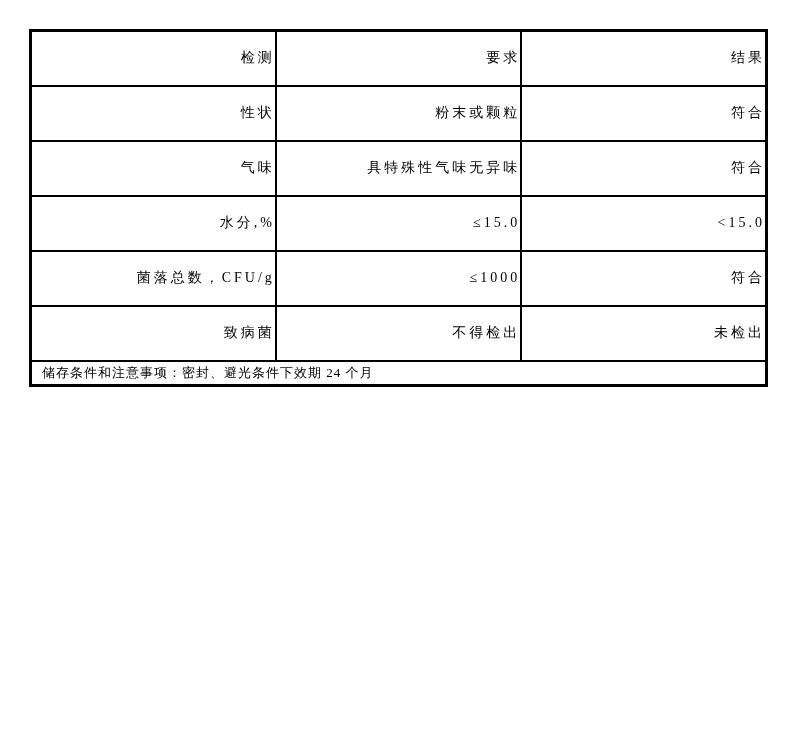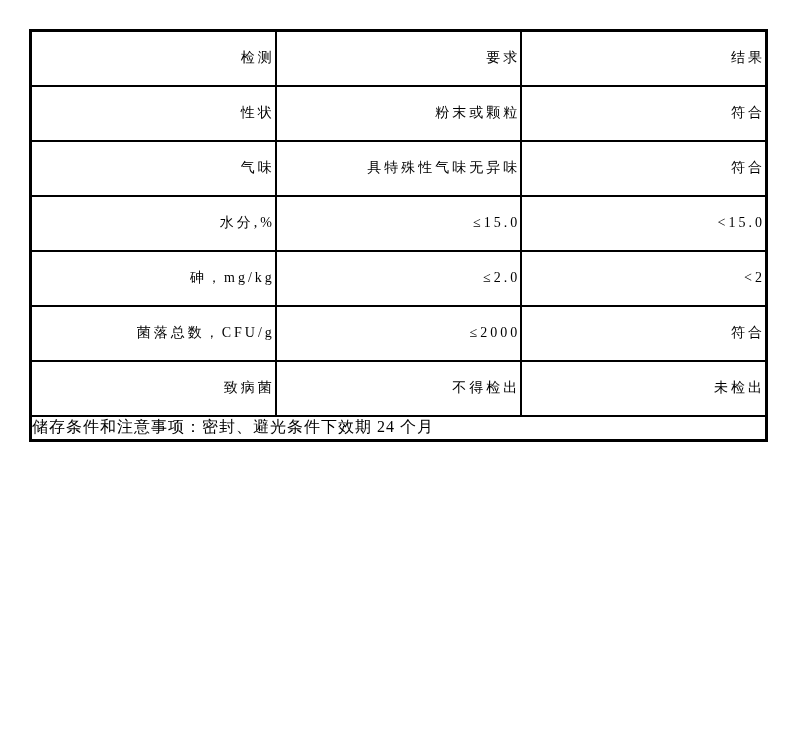--- a/index.html
+++ b/index.html
@@ -38,22 +38,23 @@
     font-weight: normal;
     letter-spacing: 3px;
     padding: 0;
     overflow: hidden;
     white-space: nowrap;
   }
   table.coa tr.main-row { height: 55px; }
   table.coa tr.footer-row { height: 25px; }
   table.coa td.footer-cell {
     text-align: left;
-    font-size: 16px;
+    font-size: 13px;
     letter-spacing: 1px;
+    padding-left: 10px;
   }
 </style>
 </head>
 <body>
 
 <div class="page">
   <table class="coa">
     <colgroup>
       <col>
       <col>
@@ -76,27 +77,22 @@
         <td>气味</td>
         <td>具特殊性气味无异味</td>
         <td>符合</td>
       </tr>
       <tr class="main-row">
         <td>水分,%</td>
         <td>≤15.0</td>
         <td>&lt;15.0</td>
       </tr>
       <tr class="main-row">
-        <td>砷，mg/kg</td>
-        <td>≤2.0</td>
-        <td>&lt;2</td>
-      </tr>
-      <tr class="main-row">
         <td>菌落总数，CFU/g</td>
-        <td>≤2000</td>
+        <td>≤1000</td>
         <td>符合</td>
       </tr>
       <tr class="main-row">
         <td>致病菌</td>
         <td>不得检出</td>
         <td>未检出</td>
       </tr>
       <tr class="footer-row">
         <td class="footer-cell" colspan="3">储存条件和注意事项：密封、避光条件下效期 24 个月</td>
       </tr>

